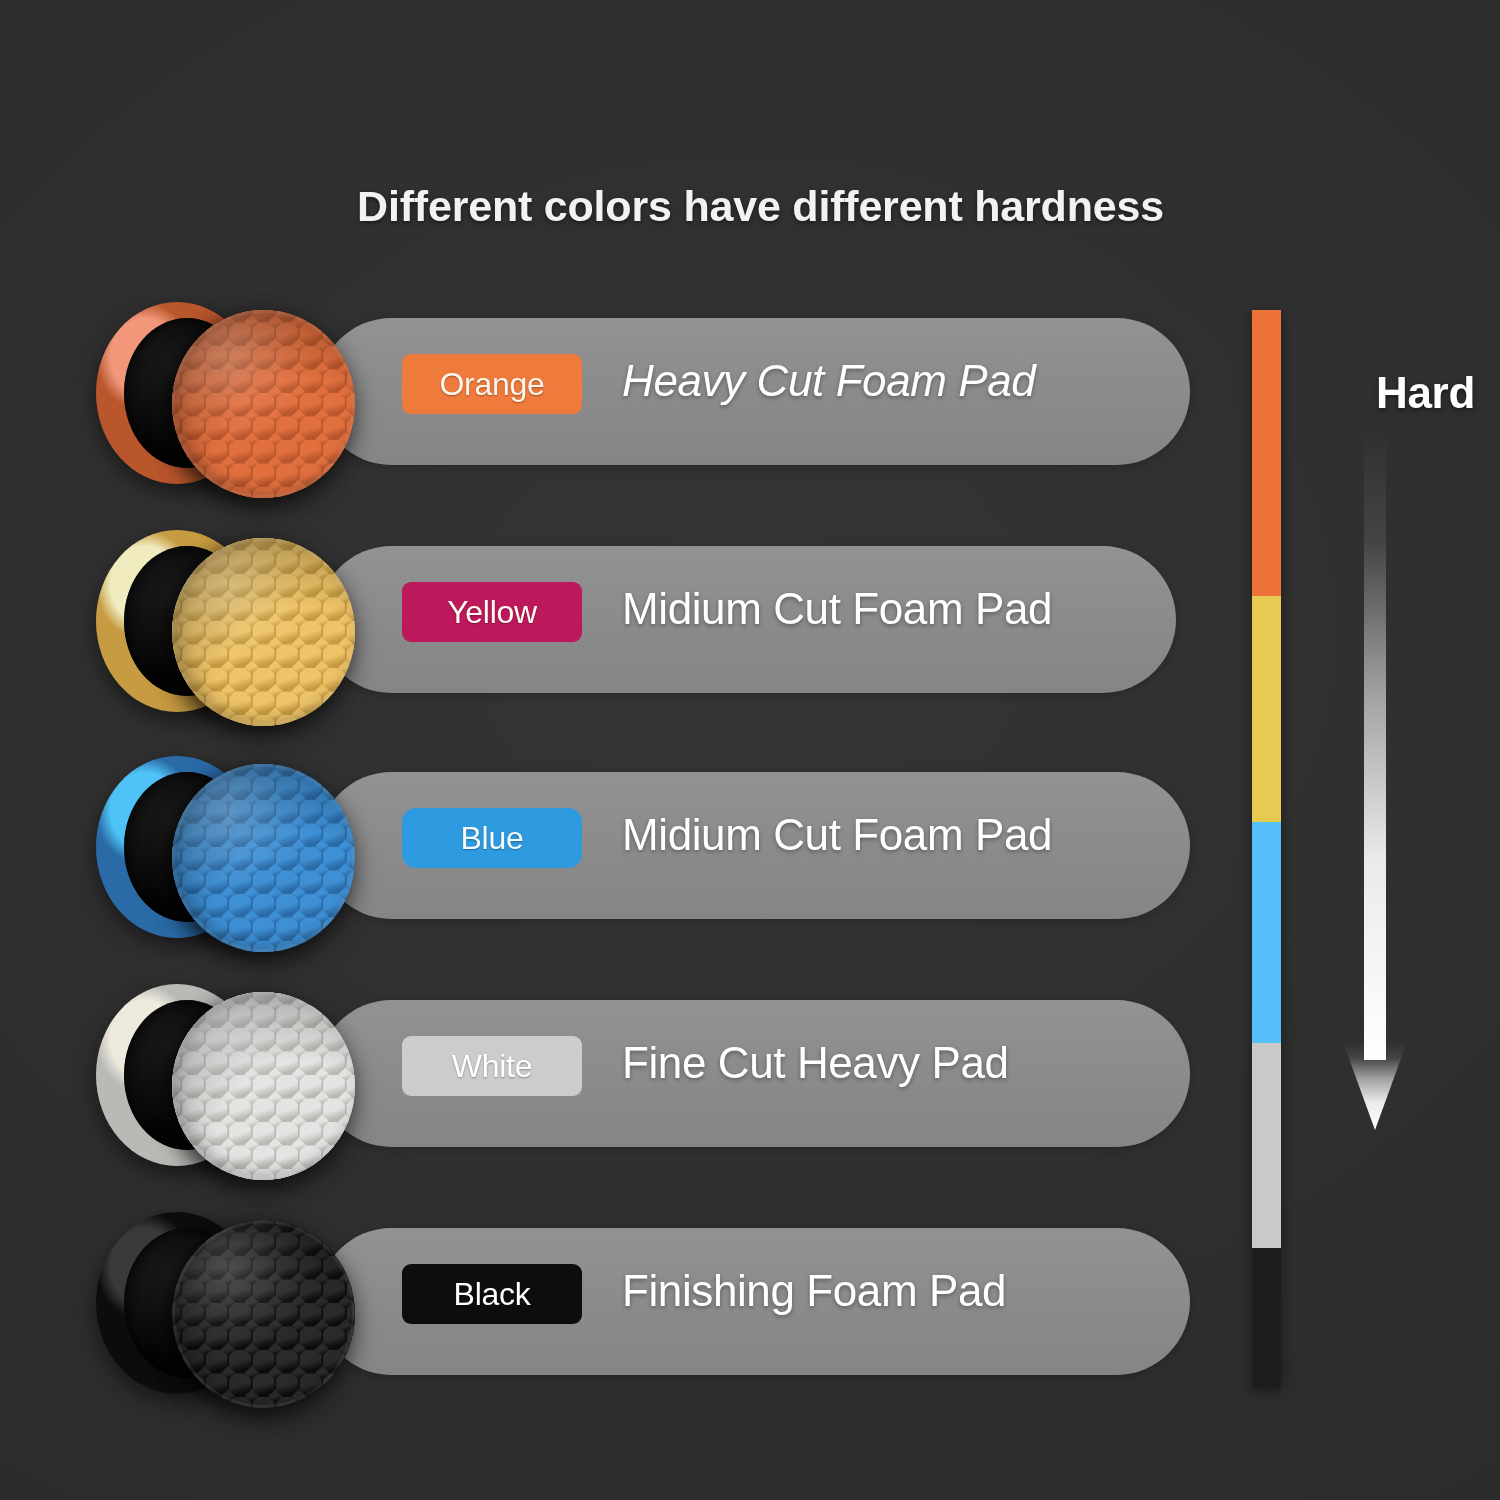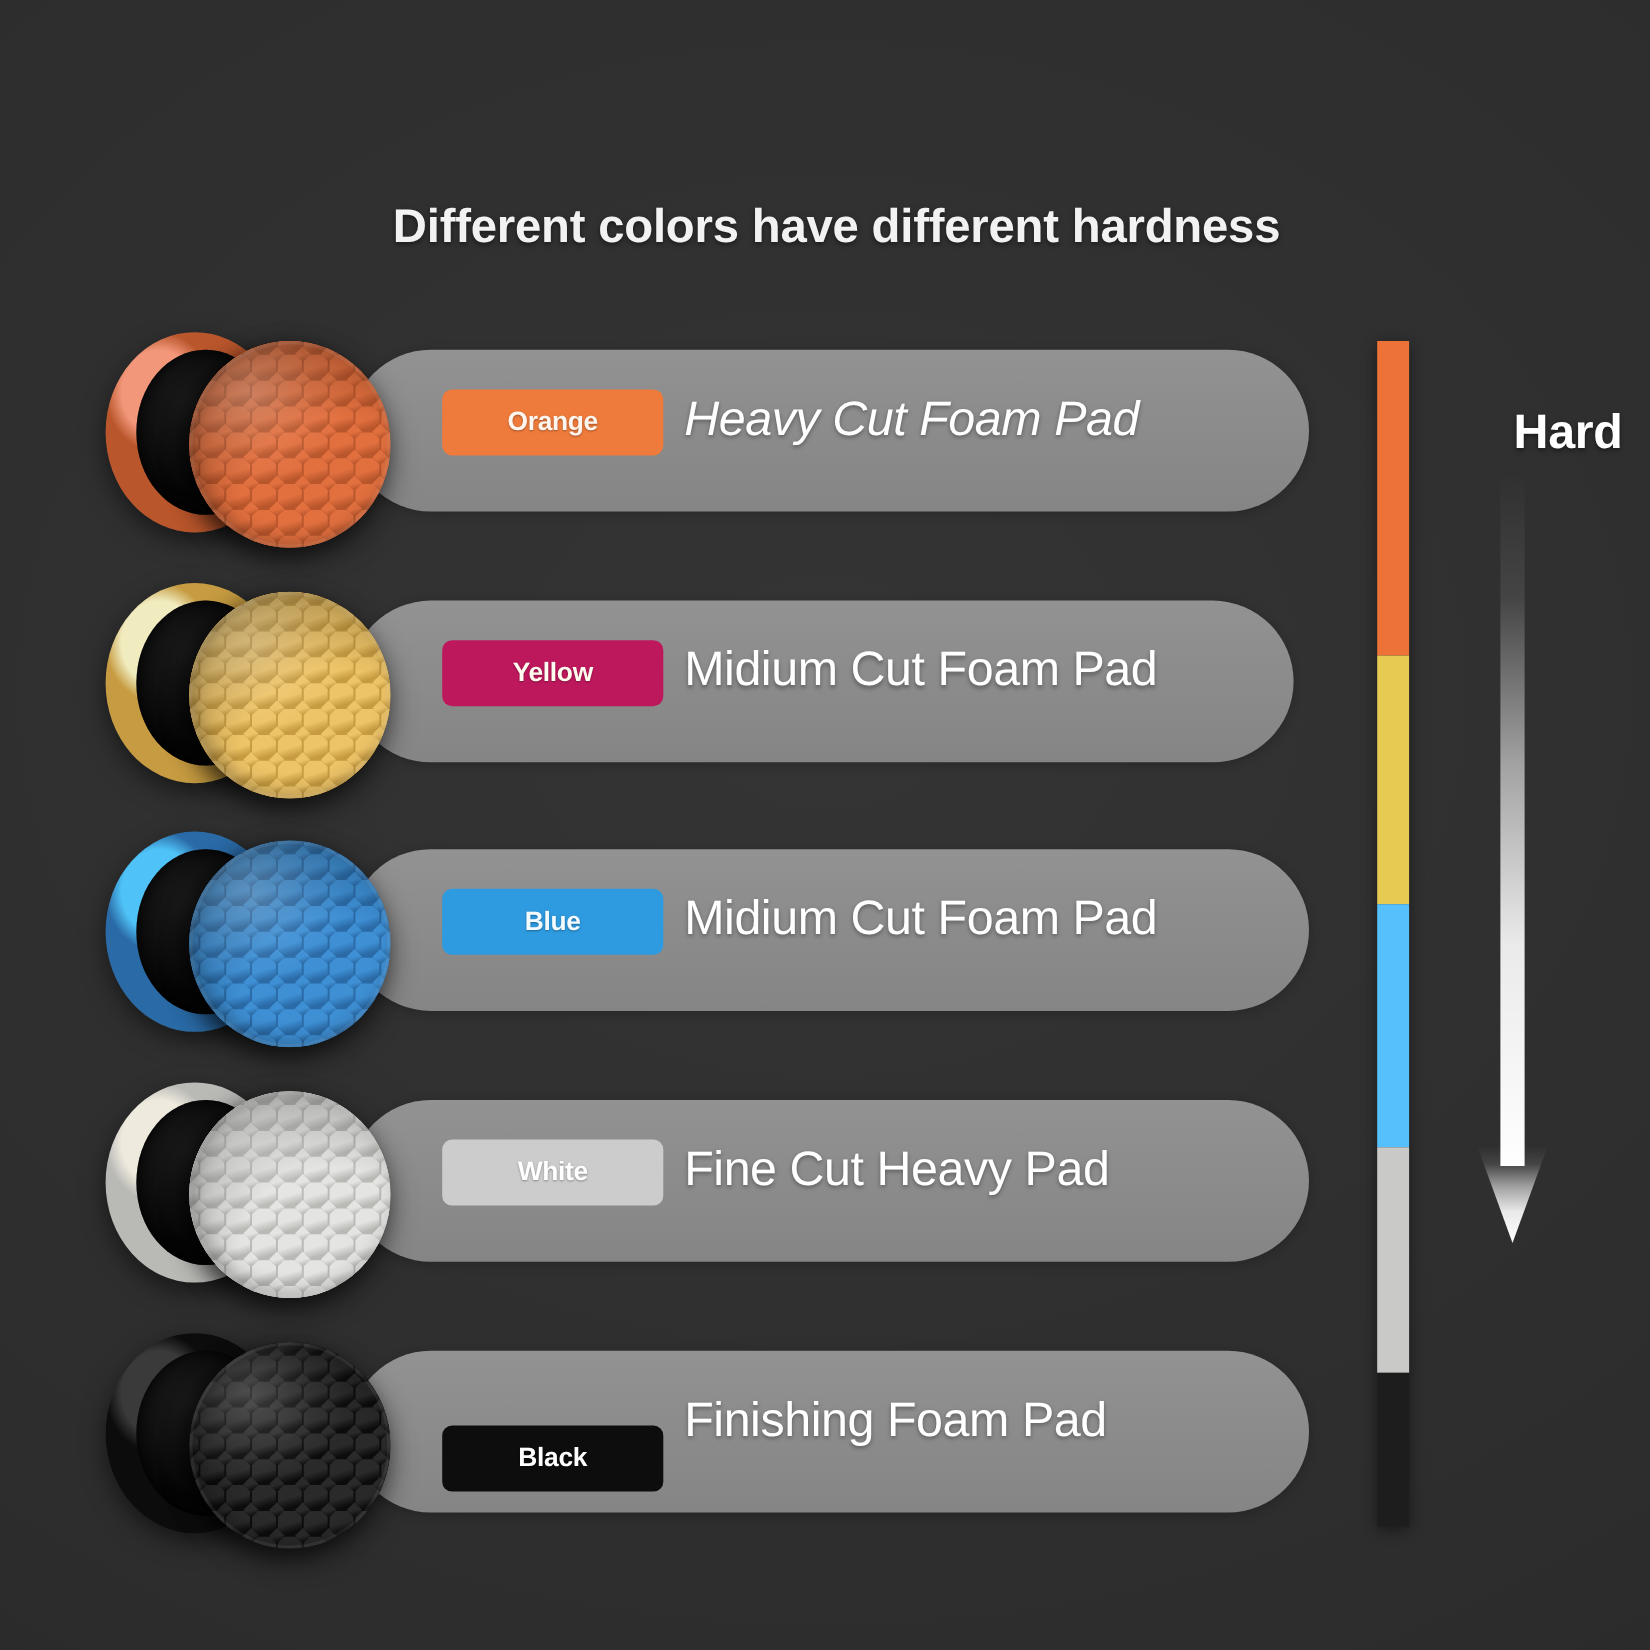--- a/index.html
+++ b/index.html
@@ -56,24 +56,24 @@
     box-shadow:0 2px 10px rgba(0,0,0,.22);
   }
   .pill::after{ 
     content:""; position:absolute; inset:0;
     border-radius:74px;
     background:linear-gradient(180deg, rgba(255,255,255,0.055) 0%, rgba(255,255,255,0.00) 45%, rgba(0,0,0,0.05) 100%);
   }
 
   .badge {
     position:absolute;
-    height:60px; width:201px;
+    height:60px; width:180px;
     border-radius:9px;
     display:flex; align-items:center; justify-content:center;
-    font-size:24px; font-weight:bold;
+    font-size:32px; font-weight:normal;
     letter-spacing:-0.3px;
     color:#fff;
     text-shadow:0 1px 2px rgba(0,0,0,.35);
   }
   .rowtext {
     position:absolute;
     color:#fff;
     font-size:44px;
     letter-spacing:-0.4px;
     white-space:nowrap;
@@ -529,21 +529,21 @@
                 <polygon points="255,246 264,255 255,264 246,255" fill="url(#cell1)"></polygon>
               </svg>
             </div>
             <div class="shade"></div>
             <div class="edge"></div>
           </div>
         </div>
       </div>
       <div class="row">
         <div class="pill" style="left: 318px; top: 772px; width: 872px; background: rgb(140, 140, 140);"></div>
-        <div class="badge" style="left: 402px; top: 808px; background: rgb(46, 155, 224); color: rgb(244, 251, 255);">Blue</div>
+        <div class="badge" style="left: 402px; top: 808px; background: rgb(46, 155, 224); color: rgb(244, 251, 255); border-radius: 14px;">Blue</div>
         <div class="rowtext" style="left: 622px; top: 810px; color: rgb(255, 255, 255);">Midium Cut Foam Pad</div>
         <div class="pad-group" style="left: 96px; top: 750px; width: 260px; height: 210px;">
           <div class="disc disc-back">
             <div class="rim" style="background: radial-gradient(closest-side at 30% 30%, rgb(79, 195, 247) 0%, rgb(79, 195, 247) 70%, rgb(42, 106, 166) 100%);"></div>
             <div class="face"></div>
           </div>
           <div class="disc disc-front">
             <div class="tex" style="background: rgb(42, 106, 166);">
               <svg viewBox="0 0 240 240" preserveAspectRatio="xMidYMid slice" width="100%" height="100%" style="display: block;">
                 <defs>
@@ -907,21 +907,21 @@
                 <polygon points="255,246 264,255 255,264 246,255" fill="url(#cell3)"></polygon>
               </svg>
             </div>
             <div class="shade"></div>
             <div class="edge"></div>
           </div>
         </div>
       </div>
       <div class="row">
         <div class="pill" style="left: 318px; top: 1228px; width: 872px; background: rgb(140, 140, 140);"></div>
-        <div class="badge" style="left: 402px; top: 1264px; background: rgb(13, 13, 13); color: rgb(255, 255, 255); margin-top: 32px;">Black</div>
+        <div class="badge" style="left: 402px; top: 1264px; background: rgb(13, 13, 13); color: rgb(255, 255, 255);">Black</div>
         <div class="rowtext" style="left: 622px; top: 1266px; color: rgb(255, 255, 255);">Finishing Foam Pad</div>
         <div class="pad-group" style="left: 96px; top: 1206px; width: 260px; height: 210px;">
           <div class="disc disc-back">
             <div class="rim" style="background: radial-gradient(closest-side at 30% 30%, rgb(58, 58, 58) 0%, rgb(58, 58, 58) 70%, rgb(12, 12, 12) 100%);"></div>
             <div class="face"></div>
           </div>
           <div class="disc disc-front">
             <div class="tex" style="background: rgb(12, 12, 12);">
               <svg viewBox="0 0 240 240" preserveAspectRatio="xMidYMid slice" width="100%" height="100%" style="display: block;">
                 <defs>

